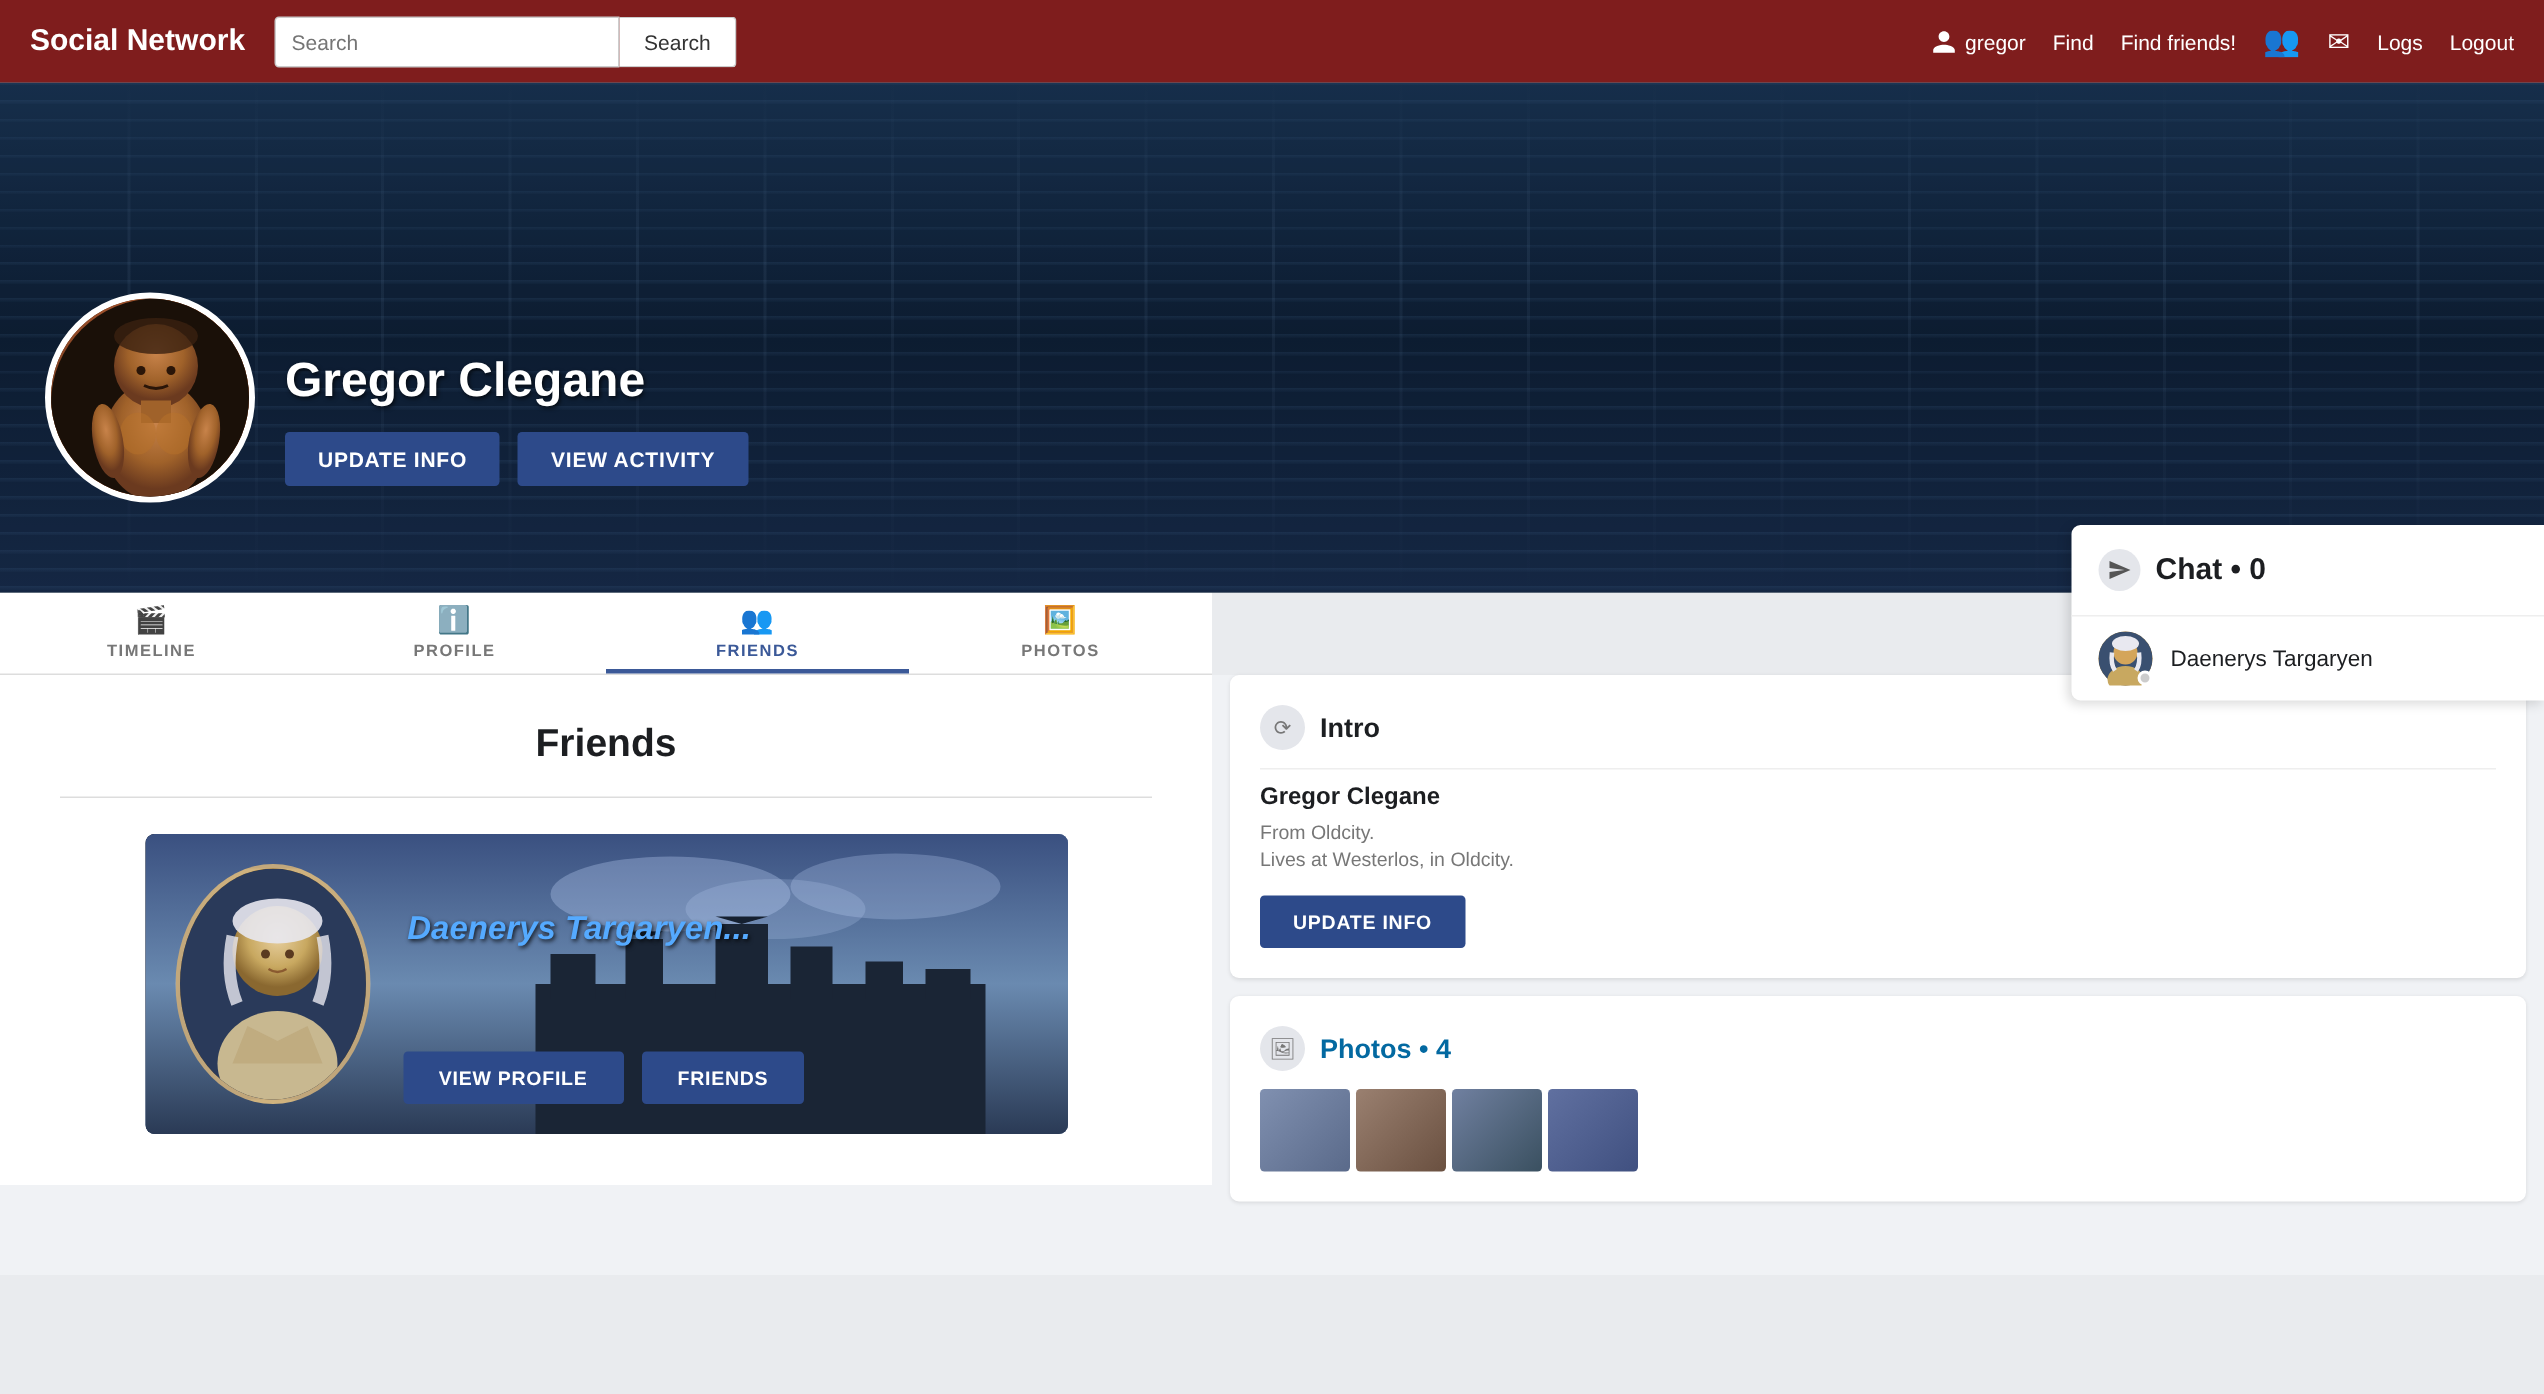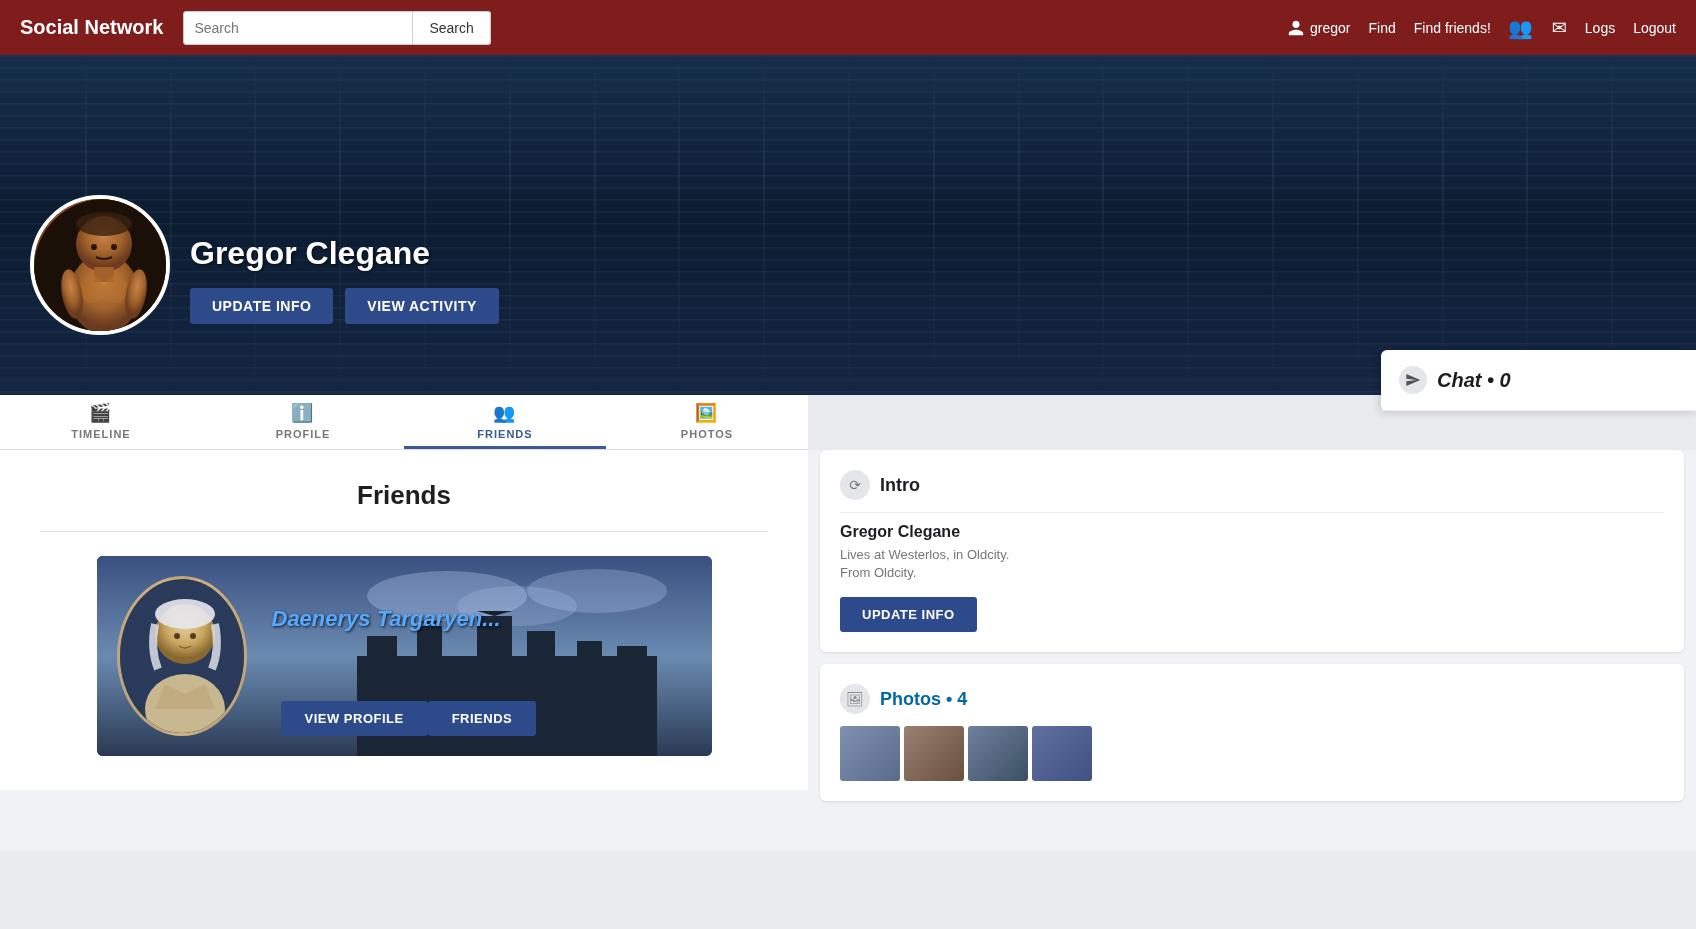--- a/index.html
+++ b/index.html
@@ -244,22 +244,23 @@
       left: 175px;
       color: #5af;
       font-size: 22px;
       font-weight: bold;
       text-shadow: 1px 1px 3px rgba(0,0,0,0.8);
       font-style: italic;
     }
     .friend-buttons {
       position: absolute;
       bottom: 20px;
-      left: 184px;
-      display: flex;
+      left: 172px;
+      display: flex;
+      gap: 12px;
     }
     .btn-friend-action {
       background: #2d4a8a;
       color: #fff;
       border: none;
       padding: 10px 24px;
       font-size: 13px;
       font-weight: bold;
       letter-spacing: 0.5px;
       cursor: pointer;
@@ -345,21 +346,20 @@
       border-radius: 6px 0 0 6px;
       box-shadow: -2px 2px 8px rgba(0,0,0,0.15);
       z-index: 100;
     }
     .chat-header {
       display: flex;
       align-items: center;
       gap: 10px;
       padding: 16px 18px;
       border-bottom: 1px solid #eee;
-      font-style: italic;
     }
     .chat-send-icon {
       width: 28px;
       height: 28px;
       border-radius: 50%;
       background: #e4e6eb;
       display: flex;
       align-items: center;
       justify-content: center;
       color: #555;
@@ -615,22 +615,22 @@
 
   <div class="right-panel">
 
     <div class="widget-card">
       <div class="widget-header">
         <div class="widget-icon">⟳</div>
         <span class="widget-title">Intro</span>
       </div>
       <hr class="widget-divider">
       <div class="intro-name">Gregor Clegane</div>
+      <div class="intro-detail">From Oldcity.</div>
       <div class="intro-detail">Lives at Westerlos, in Oldcity.</div>
-      <div class="intro-detail">From Oldcity.</div>
       <button class="btn-update-info">UPDATE INFO</button>
     </div>
 
     <div class="widget-card">
       <div class="widget-header">
         <div class="widget-icon">🖼</div>
         <span class="widget-title photos-count">Photos • 4</span>
       </div>
       <div class="photos-grid-preview">
         <div class="photo-thumb" style="background:linear-gradient(135deg,#8090b0,#5a6a8a)"></div>
@@ -644,13 +644,27 @@
 
 <div class="chat-panel">
   <div class="chat-header">
     <div class="chat-send-icon">
       <svg width="16" height="16" viewBox="0 0 24 24" fill="#555">
         <path d="M2 21l21-9L2 3v7l15 2-15 2v7z"></path>
       </svg>
     </div>
     <span class="chat-title">Chat • 0</span>
   </div>
+  <div class="chat-user-item">
+    <div class="chat-user-avatar">
+      <div class="chat-status-dot"></div>
+      <svg viewBox="0 0 36 36" width="36" height="36">
+        <circle cx="18" cy="18" r="18" fill="#3a5070"></circle>
+        <circle cx="18" cy="14" r="8" fill="#d4a55a"></circle>
+        <ellipse cx="18" cy="32" rx="12" ry="9" fill="#c8a860"></ellipse>
+        <ellipse cx="18" cy="8" rx="9" ry="5" fill="#e8e8f0"></ellipse>
+        <path d="M9 14 Q8 22 11 26" stroke="#e8e8f0" stroke-width="3" fill="none"></path>
+        <path d="M27 14 Q28 22 25 26" stroke="#e8e8f0" stroke-width="3" fill="none"></path>
+      </svg>
+    </div>
+    <span class="chat-user-name">Daenerys Targaryen</span>
+  </div>
 </div>
 
 </body></html>

